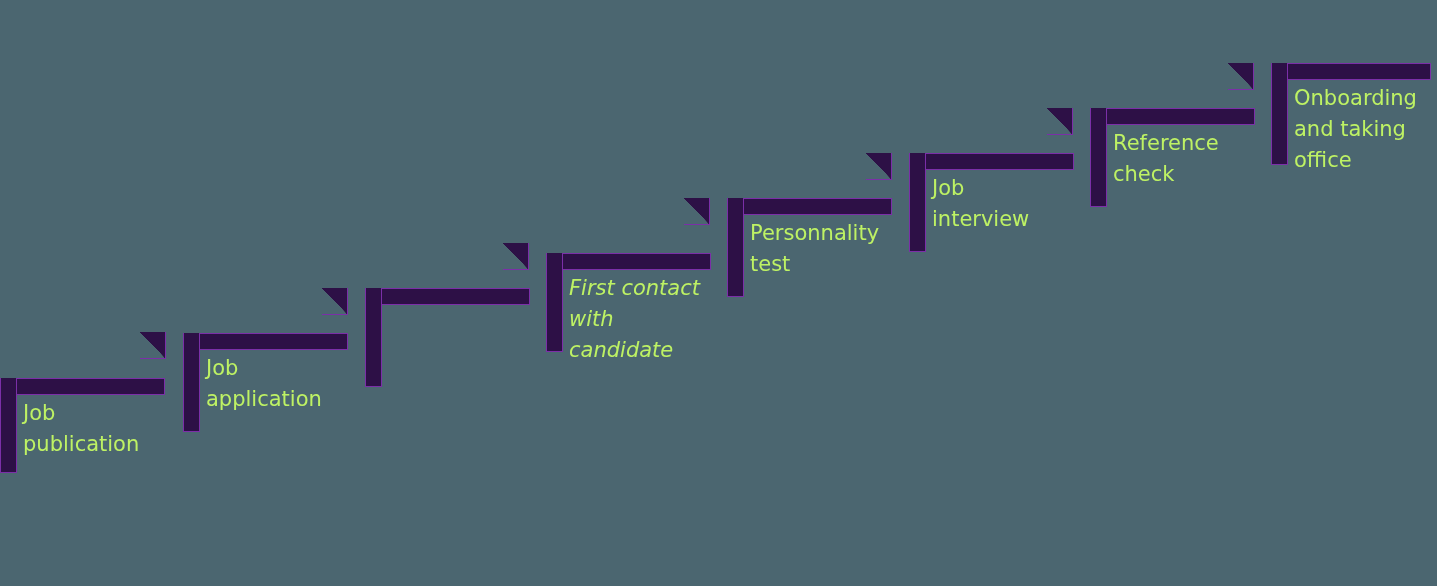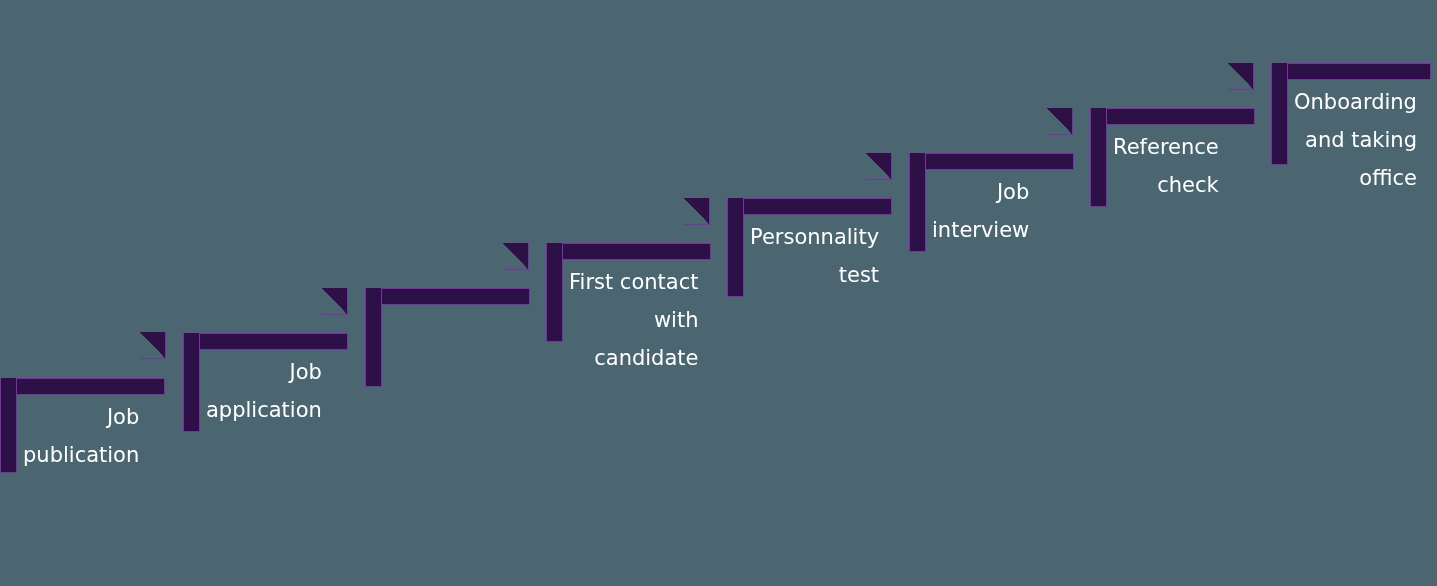--- a/index.html
+++ b/index.html
@@ -39,26 +39,25 @@
     width: 17px;
     background: #2d1046;
     border: 1px solid #7b2fa8;
     box-sizing: border-box;
     border-top: none;
   }
   .step-label {
     position: absolute;
     left: 23px;
     top: 20px;
-    color: #ffffff;
+    color: #bef264;
     font-size: 21px;
-    line-height: 38px;
+    line-height: 31px;
     white-space: pre-line;
     letter-spacing: 0px;
-    text-align: right;
   }
   
   .tri {
     position: absolute;
     width: 0;
     height: 0;
   }
   .tri-inner {
     position: absolute;
     left: 0;
@@ -97,21 +96,21 @@
     <div class="tri" style="left: 503px; top: 243px;">
       <div class="tri-inner"></div>
     </div>
     <div class="step" style="left: 365px; top: 288px; width: 165px; height: 99px;">
       <div class="bar-h" style="width: 165px;"></div>
       <div class="bar-v" style="height: 99px;"></div>
     </div>
     <div class="tri" style="left: 684px; top: 198px;">
       <div class="tri-inner"></div>
     </div>
-    <div class="step" style="left: 546px; top: 243px; width: 165px; height: 99px;">
+    <div class="step" style="left: 546px; top: 253px; width: 165px; height: 99px; font-style: italic;">
       <div class="bar-h" style="width: 165px;"></div>
       <div class="bar-v" style="height: 99px;"></div>
       <div class="step-label">First contact
 with
 candidate</div>
     </div>
     <div class="tri" style="left: 866px; top: 153px;">
       <div class="tri-inner"></div>
     </div>
     <div class="step" style="left: 727px; top: 198px; width: 165px; height: 99px; padding-left: 16px;">

